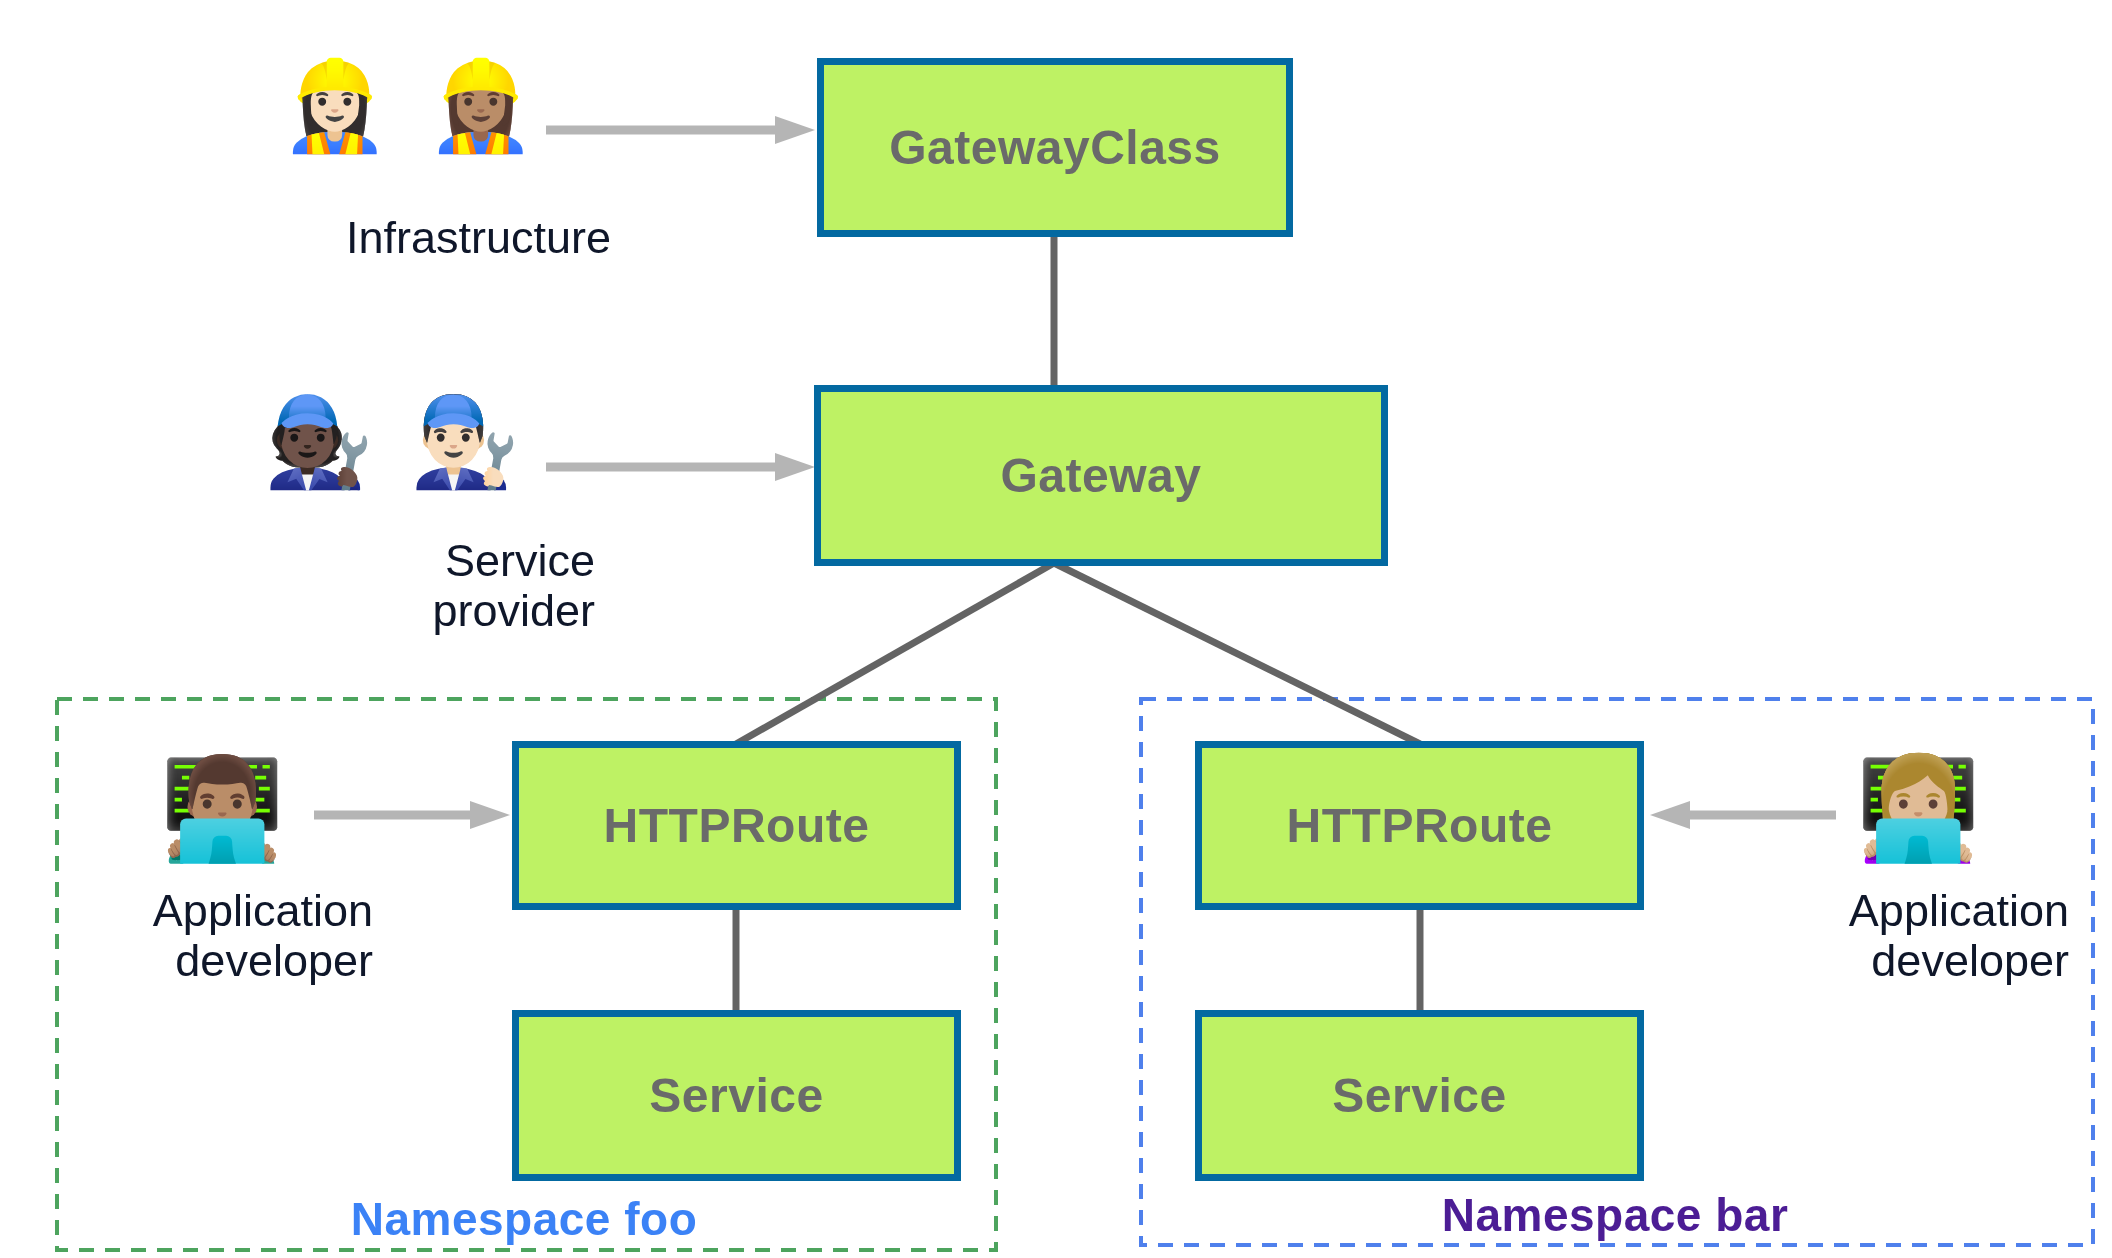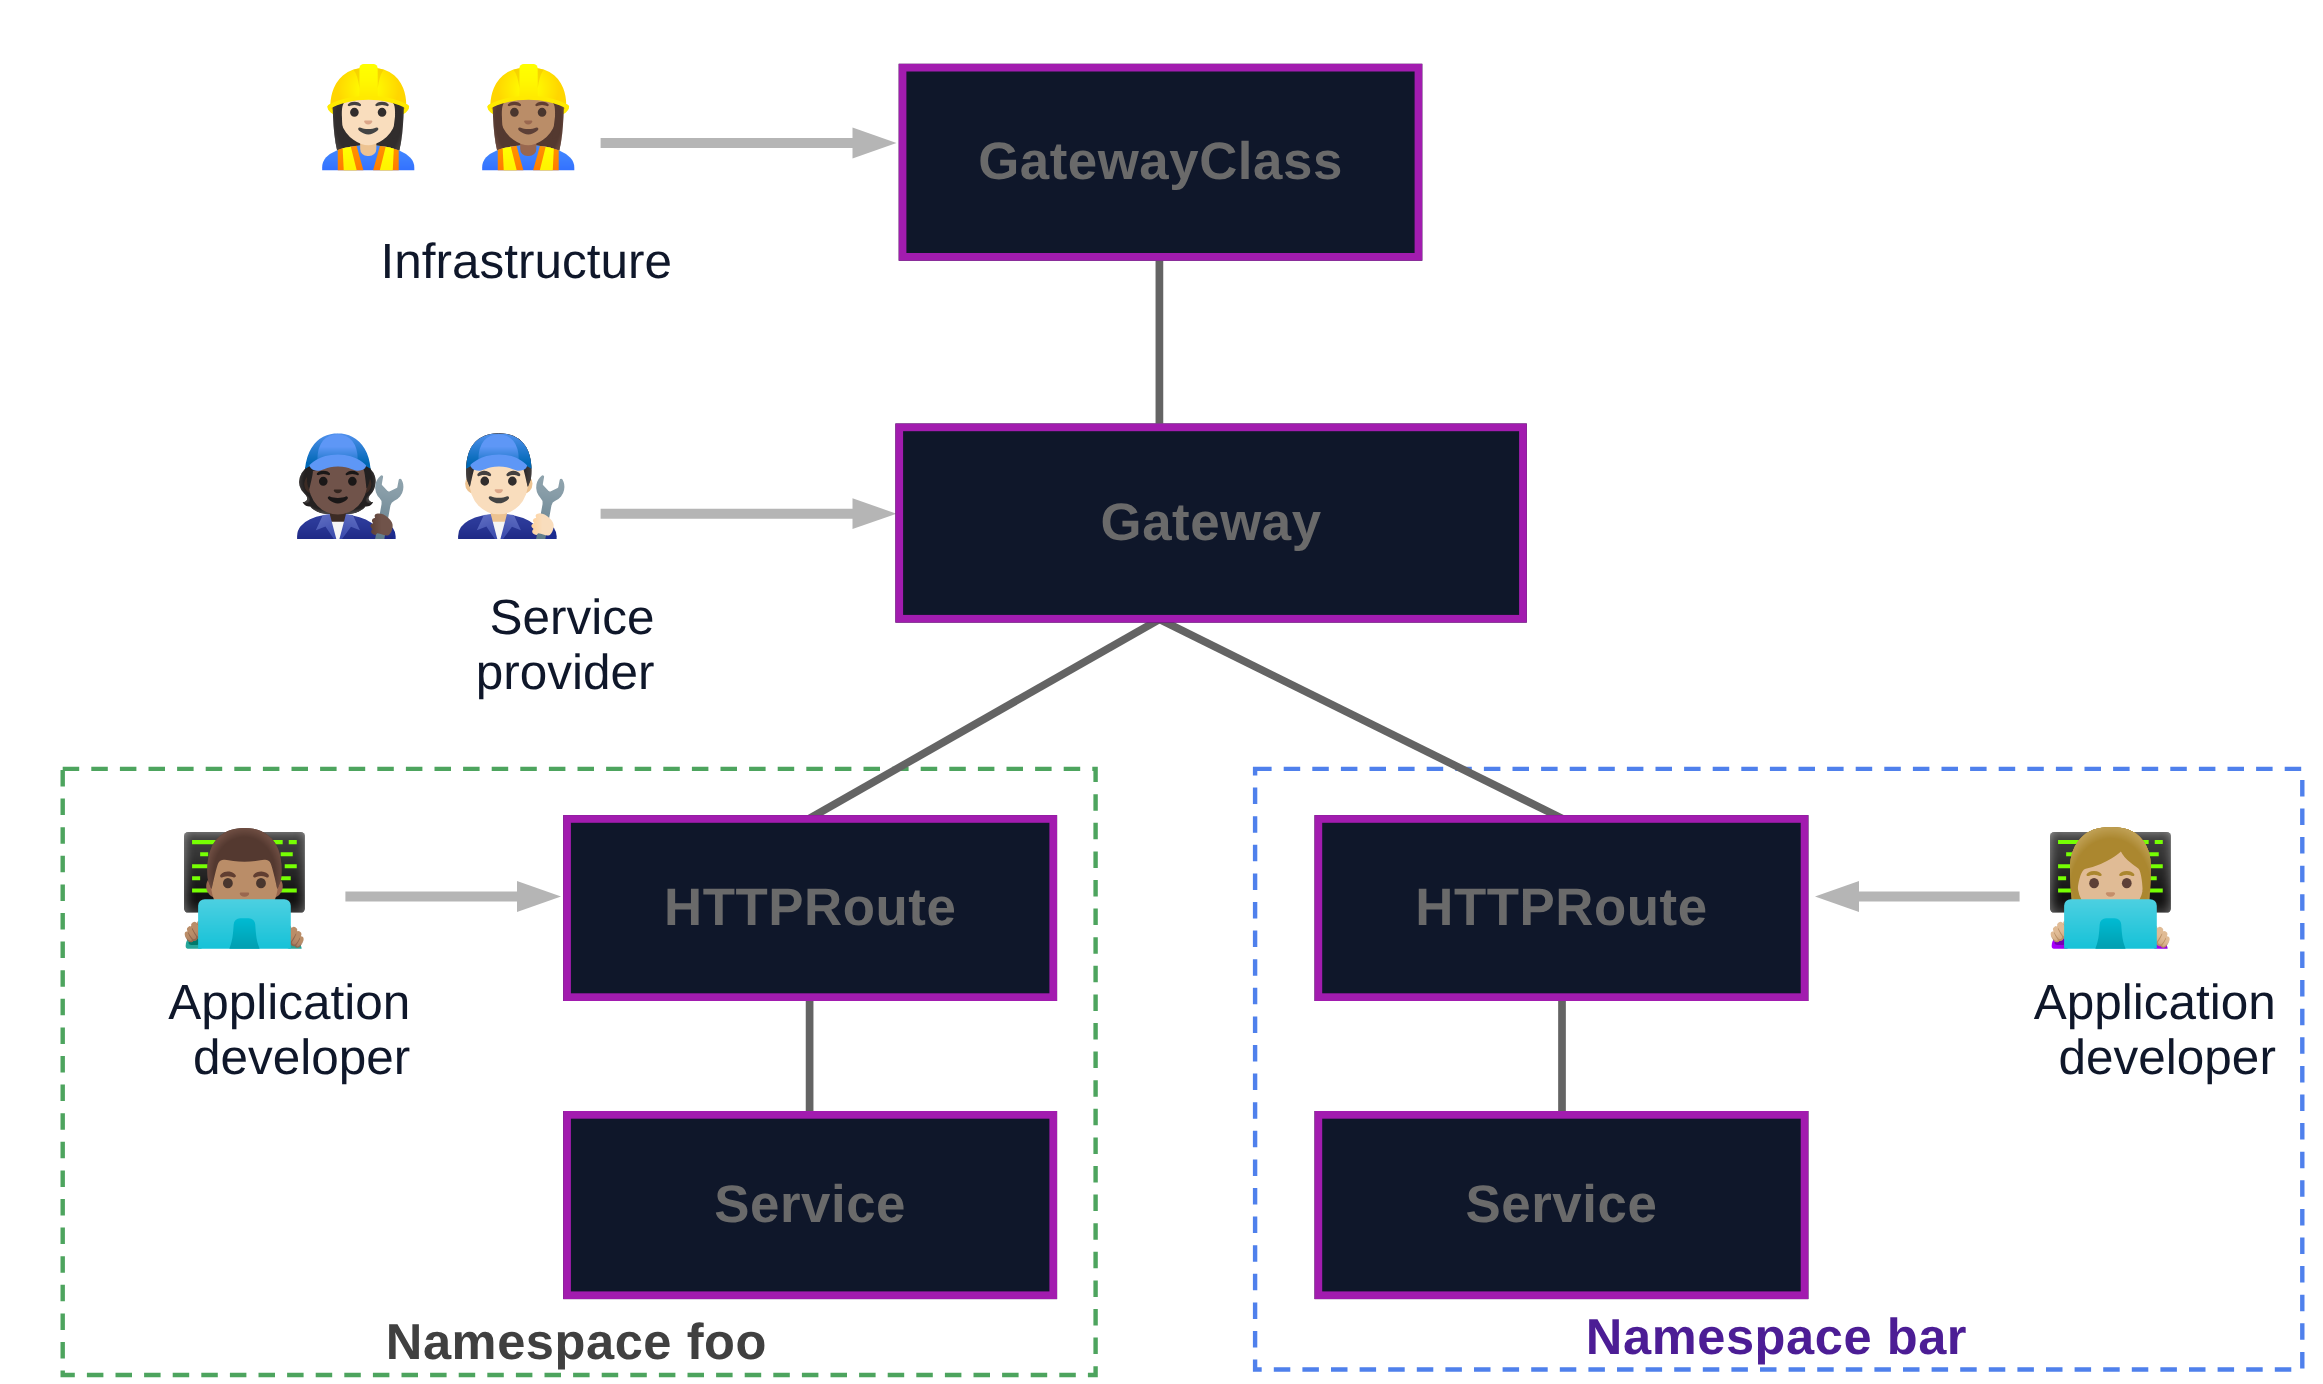--- a/index.html
+++ b/index.html
@@ -17,22 +17,22 @@
   }
   .wires {
     position: absolute;
     left: 0;
     top: 0;
     z-index: 0;
   }
   .node {
     position: absolute;
     box-sizing: border-box;
-    background: #0f172a;
-    border: 7px solid #a21caf;
+    background: #bef264;
+    border: 7px solid #0369a1;
     display: flex;
     align-items: center;
     justify-content: center;
     z-index: 2;
   }
   .node .node-label {
     font-size: 48px;
     font-weight: 700;
     color: #6a6a6a;
     letter-spacing: 0.5px;
@@ -59,21 +59,21 @@
   }
   .persona-label span { display: block; }
   .ns-label {
     position: absolute;
     text-align: center;
     font-size: 46px;
     font-weight: 700;
     z-index: 3;
     letter-spacing: 0.5px;
   }
-  .ns-label.foo { color: #404040; }
+  .ns-label.foo { color: #3b82f6; }
   .ns-label.bar { color: #4c1d95; }
 
   
   .n-gatewayclass { left: 817px; top: 58px;  width: 476px; height: 179px; }
   .n-gateway      { left: 814px; top: 385px; width: 574px; height: 181px; }
   .n-httproute-foo{ left: 512px; top: 741px; width: 449px; height: 169px; }
   .n-service-foo  { left: 512px; top: 1010px; width: 449px; height: 171px; }
   .n-httproute-bar{ left: 1195px; top: 741px; width: 449px; height: 169px; }
   .n-service-bar  { left: 1195px; top: 1010px; width: 449px; height: 171px; }
 

